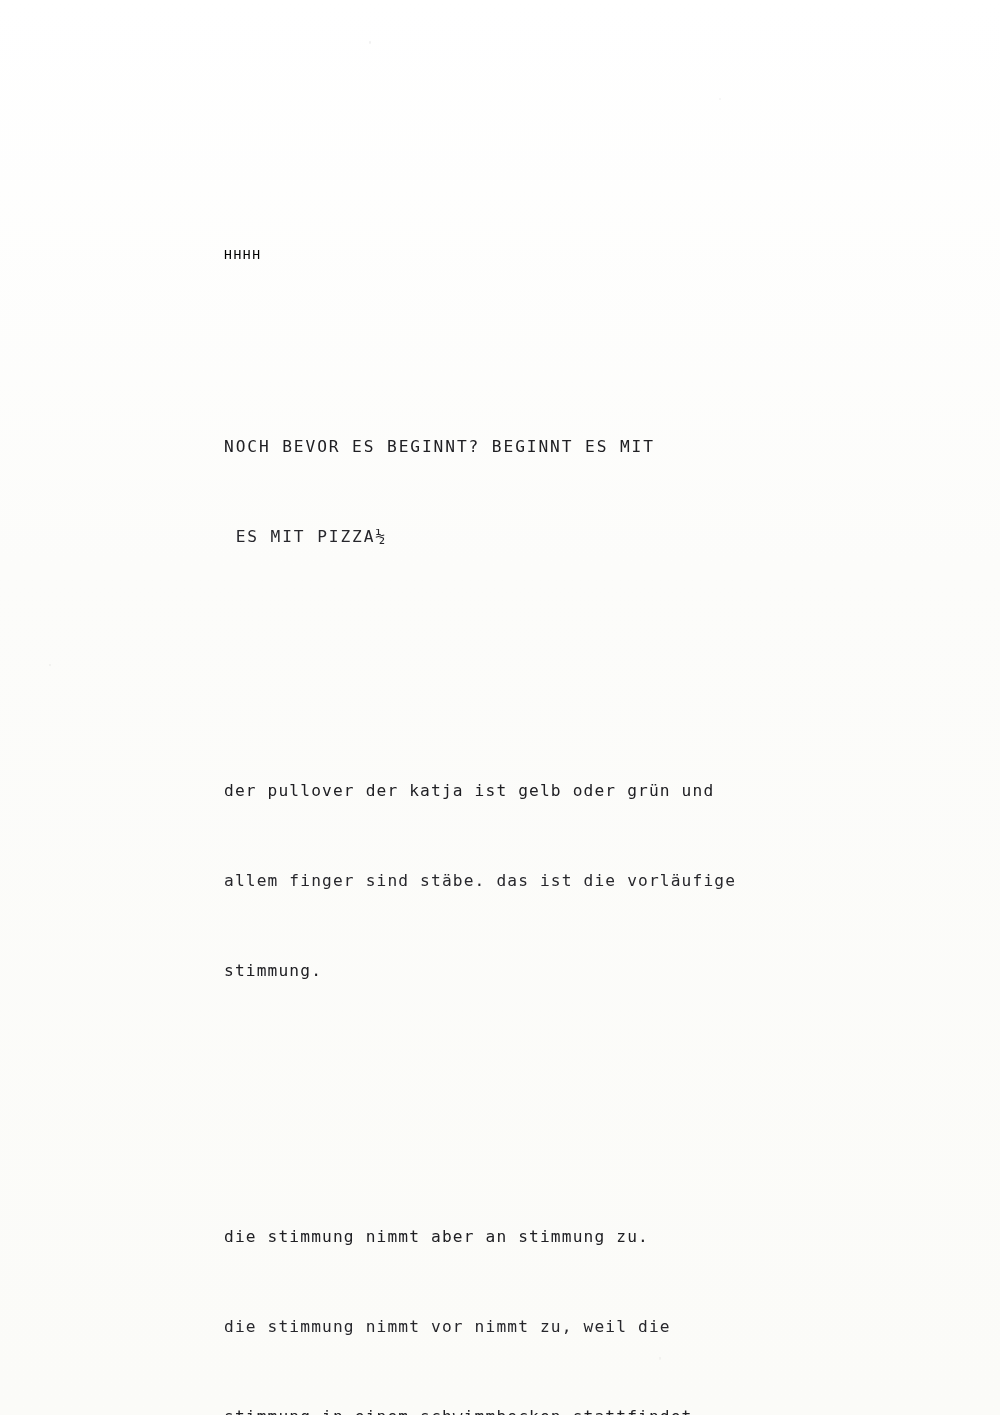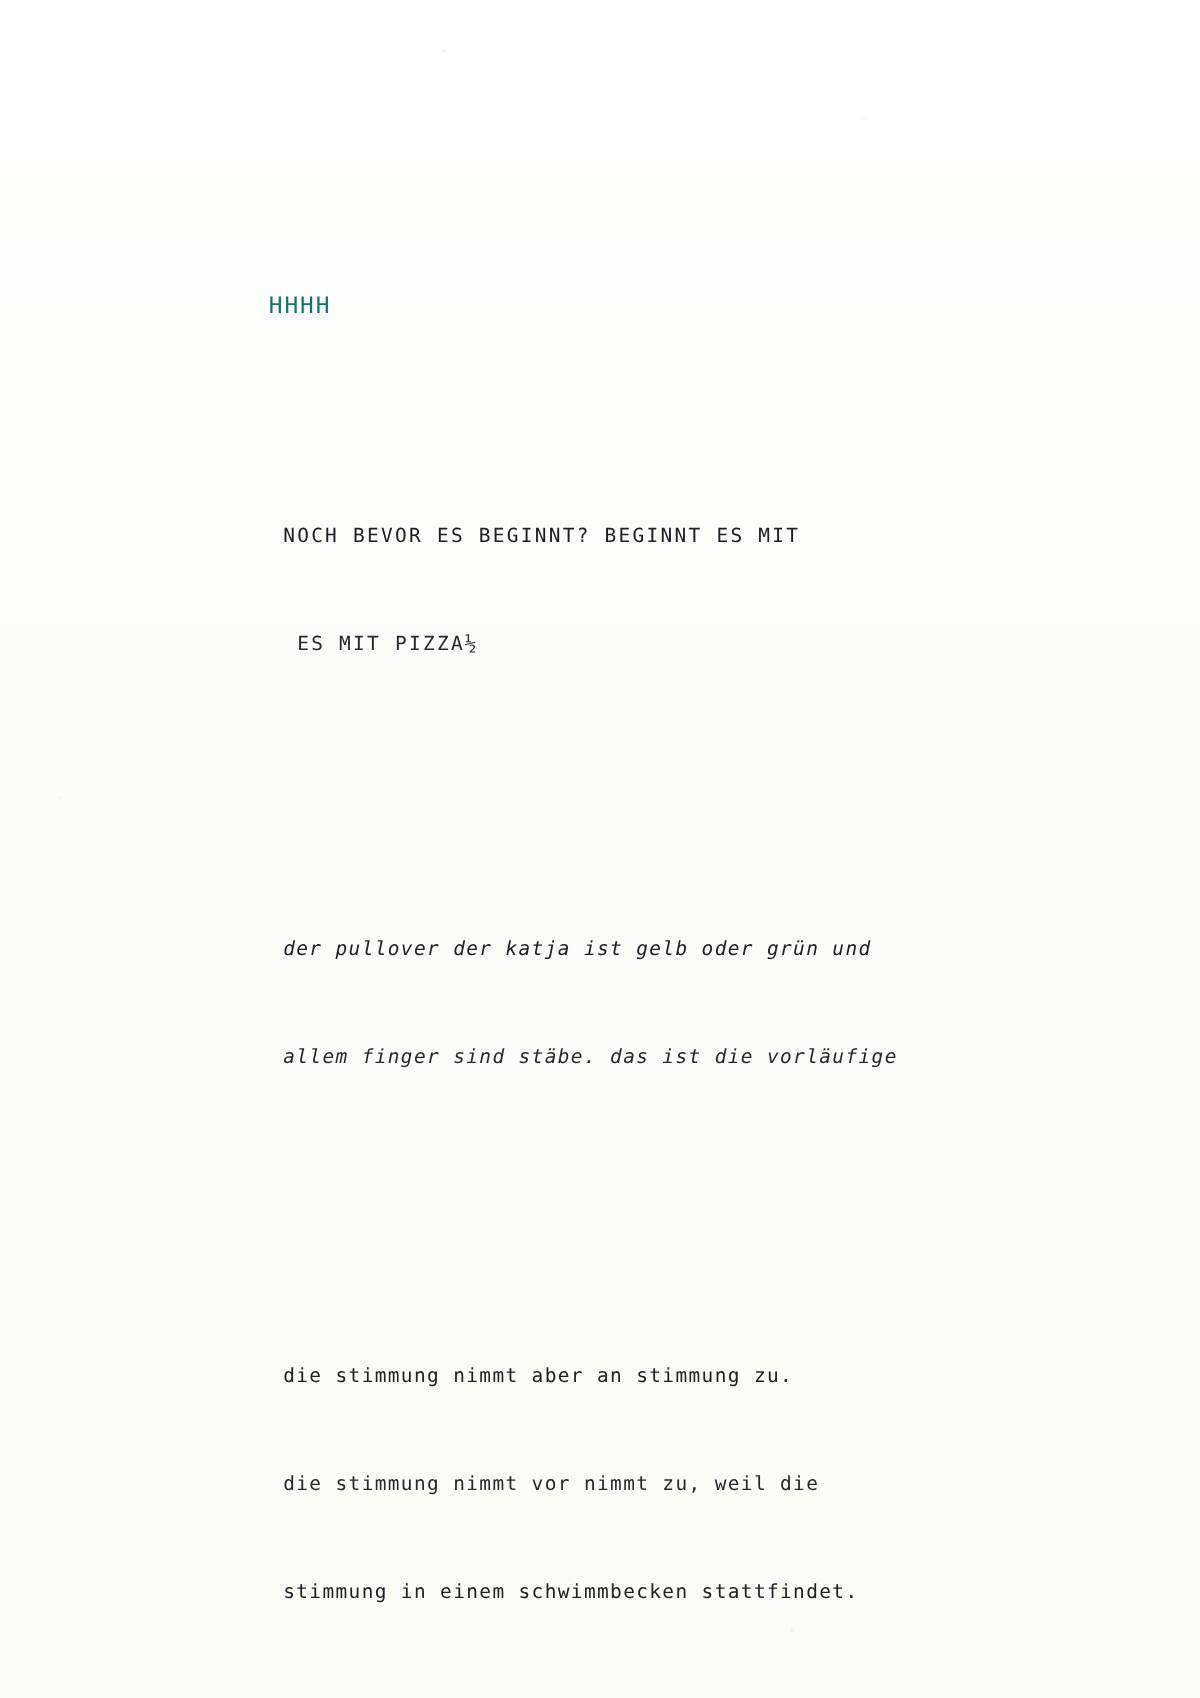--- a/index.html
+++ b/index.html
@@ -43,59 +43,59 @@
     line-height: 30px;
     letter-spacing: 1.15px;
     white-space: pre-wrap;
   }
   .stanza {
     margin: 0 0 22px 0;
   }
   .line {
     display: block;
     white-space: pre;
-    margin-left: 12px;
   }
   
   .line:nth-child(odd) { color: #202024; }
   .line:nth-child(even) { color: #27272c; }
 
   .header-strike {
-    color: #0f766e;
-    font-size: 19px;
+    color: #000000;
+    font-size: 13px;
     letter-spacing: 1.6px;
     margin: 0 0 12px 0;
     display: block;
     white-space: pre;
   }
   .title {
     margin: 0 0 14px 0;
   }
   .title .line { letter-spacing: 1.9px; }
   .gap-lg { margin-bottom: 34px; }
-  .gap-md { margin-bottom: 26px; font-style: italic; }
+  .gap-md { margin-bottom: 26px; }
 </style>
 </head>
 <body>
 
 <div class="paper"></div>
 
 <div class="sheet">
   <div class="typescript">
 
     <span class="header-strike">HHHH</span>
 
     <div class="stanza title">
       <span class="line">NOCH BEVOR ES BEGINNT? BEGINNT ES MIT</span>
       <span class="line"> ES MIT PIZZA½</span>
     </div>
 
     <div class="stanza gap-md">
       <span class="line">der pullover der katja ist gelb oder grün und</span>
       <span class="line">allem finger sind stäbe. das ist die vorläufige</span>
+      <span class="line">stimmung.</span>
     </div>
 
     <div class="stanza gap-lg">
       <span class="line">die stimmung nimmt aber an stimmung zu.</span>
       <span class="line">die stimmung nimmt vor nimmt zu, weil die</span>
       <span class="line">stimmung in einem schwimmbecken stattfindet.</span>
       
       
     </div>
 

